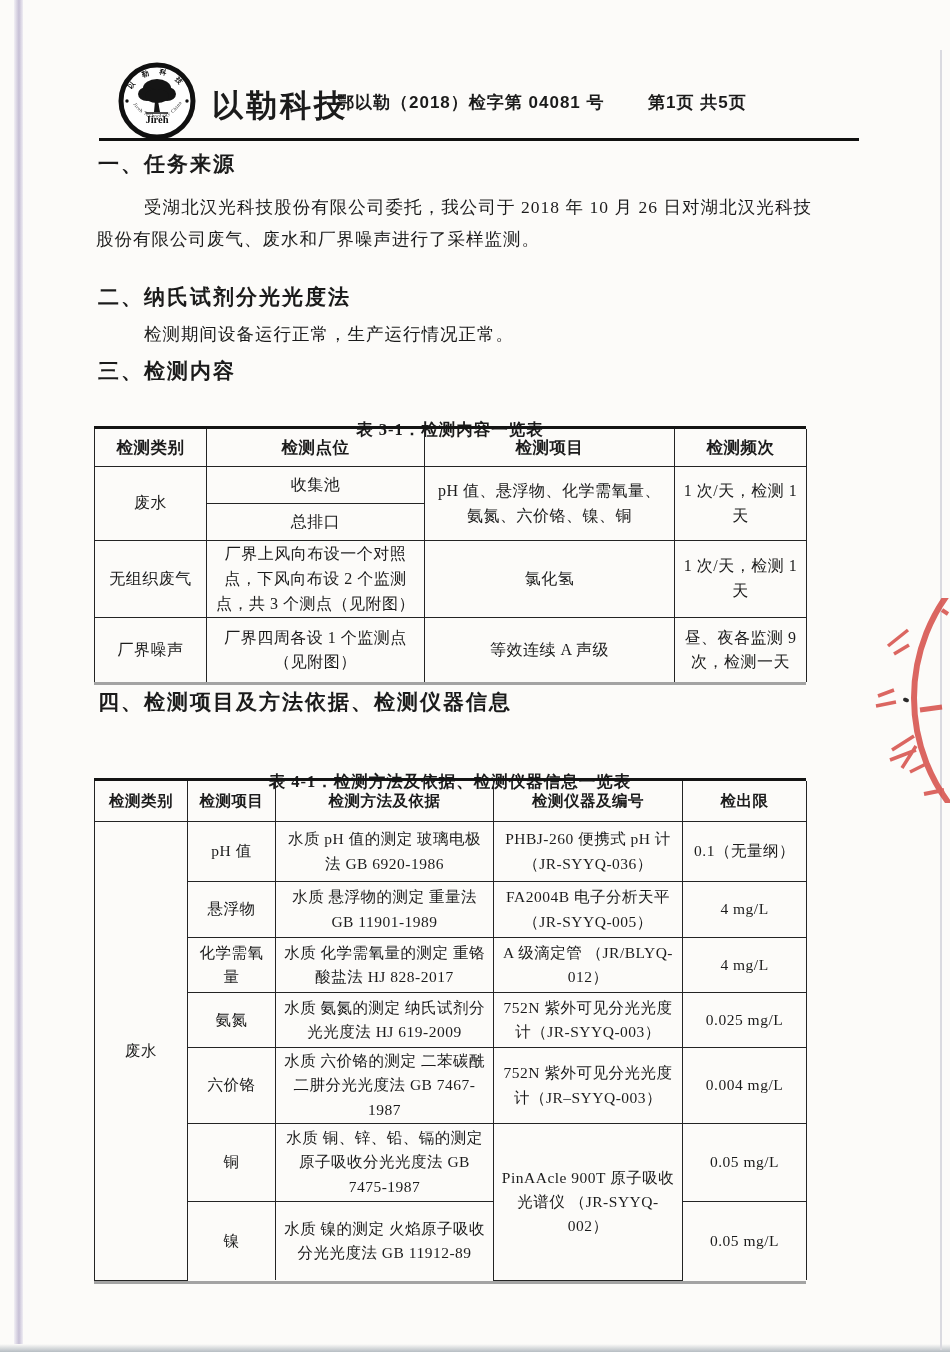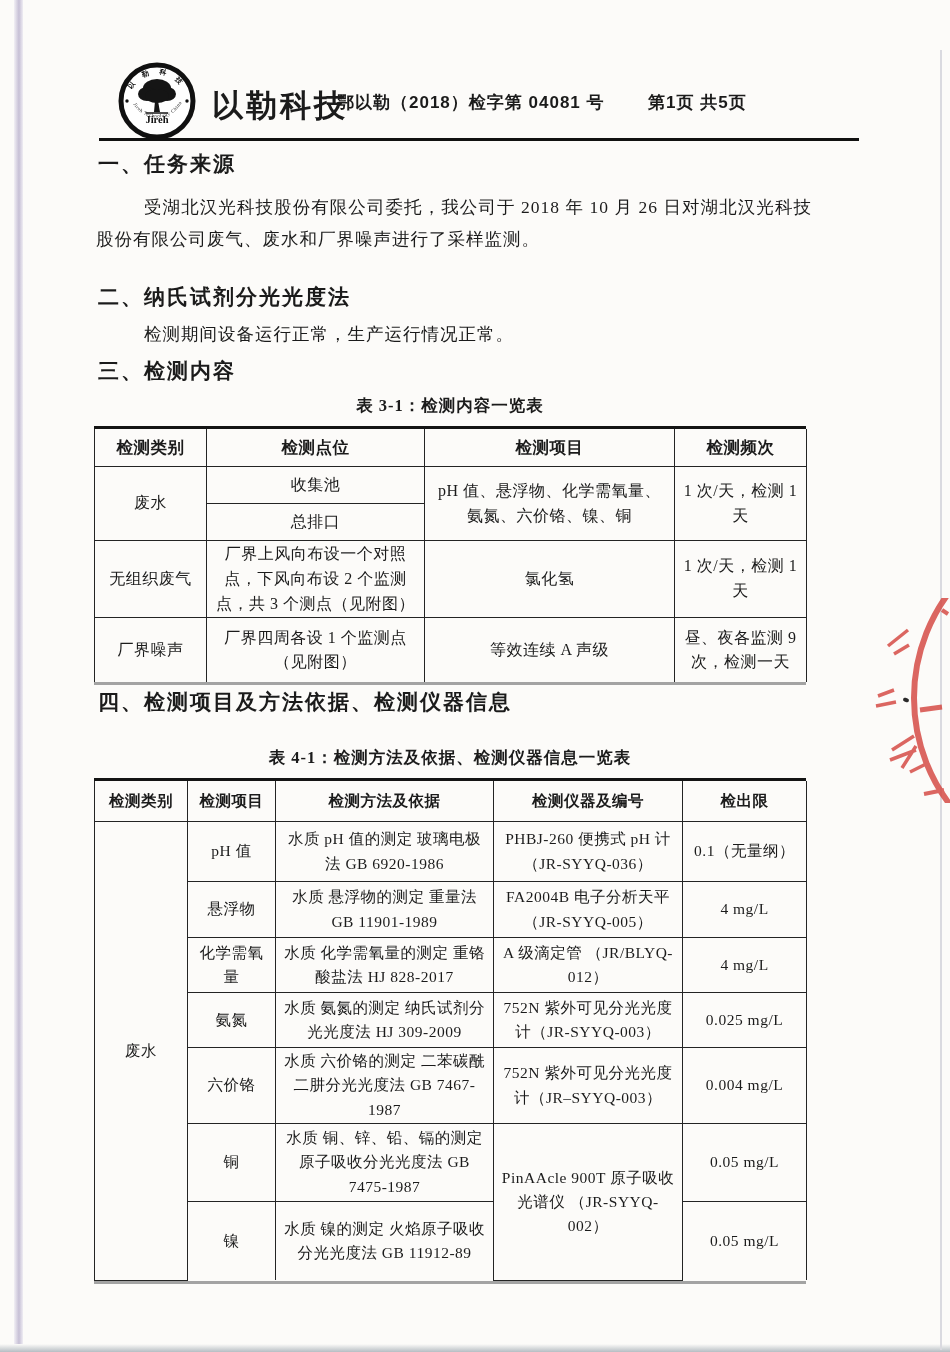--- a/index.html
+++ b/index.html
@@ -25,21 +25,21 @@
   .page-info{position:absolute;left:648px;top:91px;font-family:"Liberation Sans","DejaVu Sans",sans-serif;
     font-weight:600;font-size:17px;letter-spacing:1px;}
   .rule{position:absolute;left:99px;top:138px;width:760px;height:3px;background:#111;}
 
   
   .sec-title{position:absolute;left:98px;font-family:"Liberation Sans","DejaVu Sans",sans-serif;
     font-weight:bold;font-size:21px;letter-spacing:2px;white-space:nowrap;}
   .para{position:absolute;left:96px;width:716px;font-size:17.5px;line-height:32px;
     letter-spacing:1px;text-indent:48px;text-align:justify;}
   .tbl-caption{position:absolute;left:94px;width:712px;text-align:center;
-    font-weight:bold;font-size:16.5px;letter-spacing:1px;}
+    font-weight:bold;font-size:16.5px;letter-spacing:1px;margin-top:24px;}
 
   
   .t-wrap{position:absolute;left:94px;width:712px;border-top:3.2px solid #141414;border-bottom:3px solid #a3a3a3;}
   table.doc-table{width:100%;border-collapse:collapse;table-layout:fixed;}
   table.doc-table td{border:1.4px solid #242424;text-align:center;vertical-align:middle;
     padding:1px 7px;font-size:16px;line-height:1.55;letter-spacing:0.5px;overflow:hidden;}
   table.doc-table tr:first-child td{border-top:none;}
   table.doc-table tr:last-child td{border-bottom:none;}
   table.doc-table td:first-child{border-left:1.6px solid #242424;}
   table.doc-table td:last-child{border-right:1.6px solid #242424;}
@@ -170,21 +170,21 @@
         <td>4 mg/L</td>
       </tr>
       <tr>
         <td style="height:52px">化学需氧量</td>
         <td>水质  化学需氧量的测定 重铬酸盐法  HJ 828-2017</td>
         <td>A 级滴定管 （JR/BLYQ-012）</td>
         <td>4 mg/L</td>
       </tr>
       <tr>
         <td style="height:52px">氨氮</td>
-        <td>水质  氨氮的测定  纳氏试剂分光光度法 HJ 309-2009</td>
+        <td>水质  氨氮的测定  纳氏试剂分光光度法 HJ 619-2009</td>
         <td>752N 紫外可见分光光度计（JR-SYYQ-003）</td>
         <td>0.025 mg/L</td>
       </tr>
       <tr>
         <td style="height:73px">六价铬</td>
         <td>水质  六价铬的测定  二苯碳酰二肼分光光度法 GB 7467-1987</td>
         <td>752N 紫外可见分光光度计（JR–SYYQ-003）</td>
         <td>0.004 mg/L</td>
       </tr>
       <tr>

